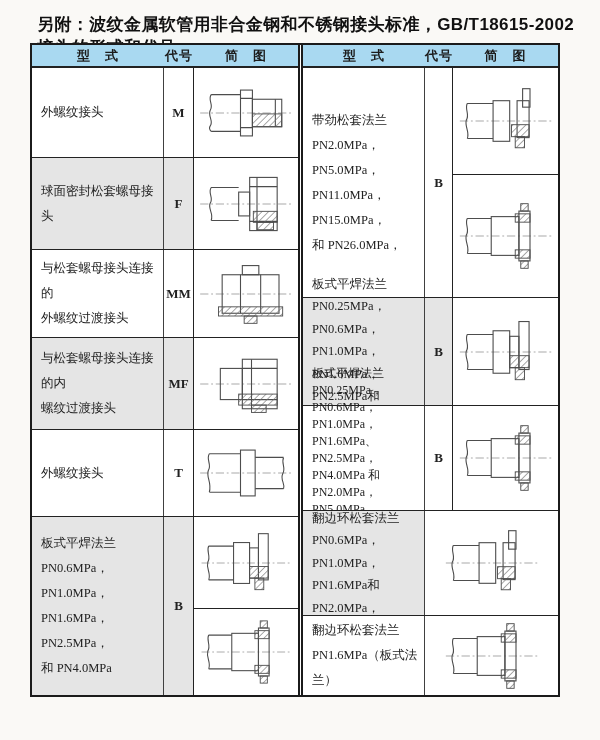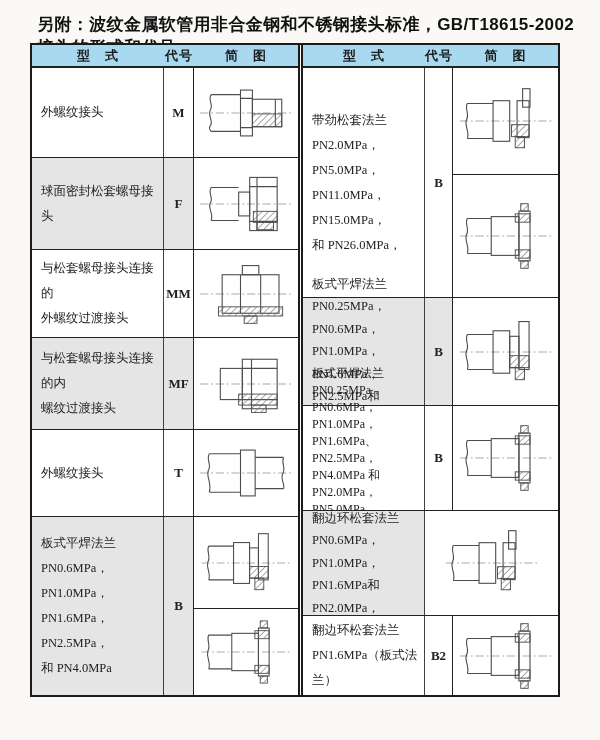--- a/index.html
+++ b/index.html
@@ -282,21 +282,20 @@
       <div class="c-diag">
         <svg class="diag" width="96" height="72" viewBox="0 0 104 72">
             <use href="#d-f2"></use>
           </svg>
       </div>
     </div>
 
     <div class="row" style="height:102px;flex:1">
       <div class="c-type">翻边环松套法兰
 PN1.6MPa（板式法兰）</div>
-      <div class="c-code">B2</div>
       <div class="c-diag">
         <svg class="diag" width="96" height="72" viewBox="0 0 104 72">
             <use href="#d-f3"></use>
           </svg>
       </div>
     </div>
   </div>
 
 </div>
 

